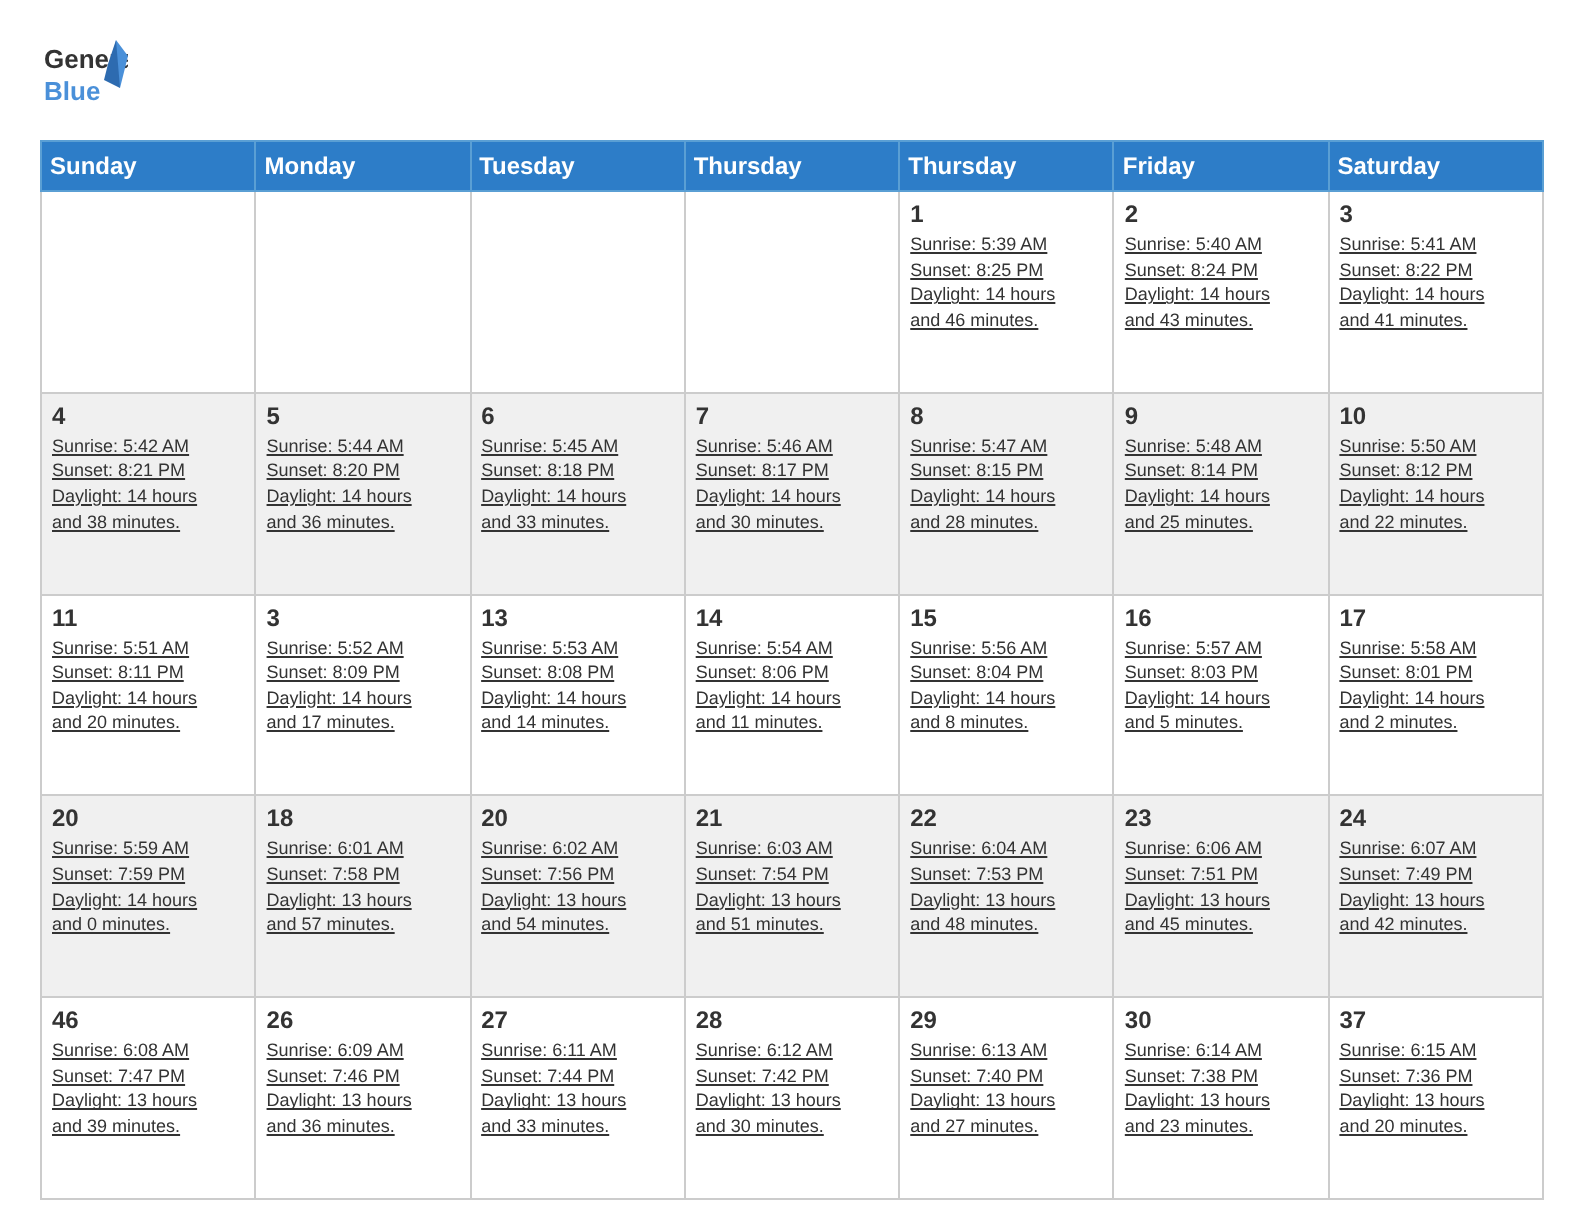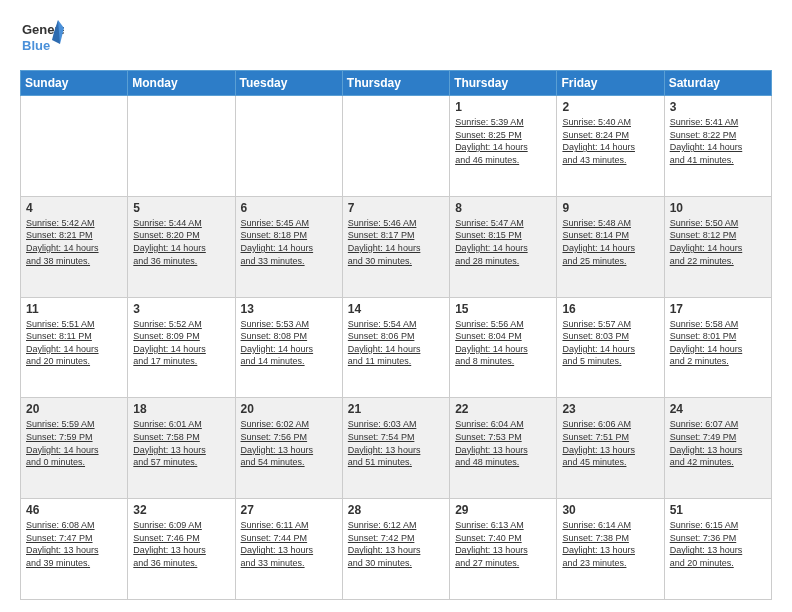--- a/index.html
+++ b/index.html
@@ -221,39 +221,39 @@
             <span class="day-num">24</span>
             <div class="cell-info">Sunrise: 6:07 AM<br>Sunset: 7:49 PM<br>Daylight: 13 hours<br>and 42 minutes.</div>
           </td>
         </tr>
         <tr>
           <td>
             <span class="day-num">46</span>
             <div class="cell-info">Sunrise: 6:08 AM<br>Sunset: 7:47 PM<br>Daylight: 13 hours<br>and 39 minutes.</div>
           </td>
           <td>
-            <span class="day-num">32</span>
+            <span class="day-num">26</span>
             <div class="cell-info">Sunrise: 6:09 AM<br>Sunset: 7:46 PM<br>Daylight: 13 hours<br>and 36 minutes.</div>
           </td>
           <td>
             <span class="day-num">27</span>
             <div class="cell-info">Sunrise: 6:11 AM<br>Sunset: 7:44 PM<br>Daylight: 13 hours<br>and 33 minutes.</div>
           </td>
           <td>
             <span class="day-num">28</span>
             <div class="cell-info">Sunrise: 6:12 AM<br>Sunset: 7:42 PM<br>Daylight: 13 hours<br>and 30 minutes.</div>
           </td>
           <td>
             <span class="day-num">29</span>
             <div class="cell-info">Sunrise: 6:13 AM<br>Sunset: 7:40 PM<br>Daylight: 13 hours<br>and 27 minutes.</div>
           </td>
           <td>
             <span class="day-num">30</span>
             <div class="cell-info">Sunrise: 6:14 AM<br>Sunset: 7:38 PM<br>Daylight: 13 hours<br>and 23 minutes.</div>
           </td>
           <td>
-            <span class="day-num">51</span>
+            <span class="day-num">37</span>
             <div class="cell-info">Sunrise: 6:15 AM<br>Sunset: 7:36 PM<br>Daylight: 13 hours<br>and 20 minutes.</div>
           </td>
         </tr>
       </tbody>
   </table>
 </div>
 
 </body></html>

